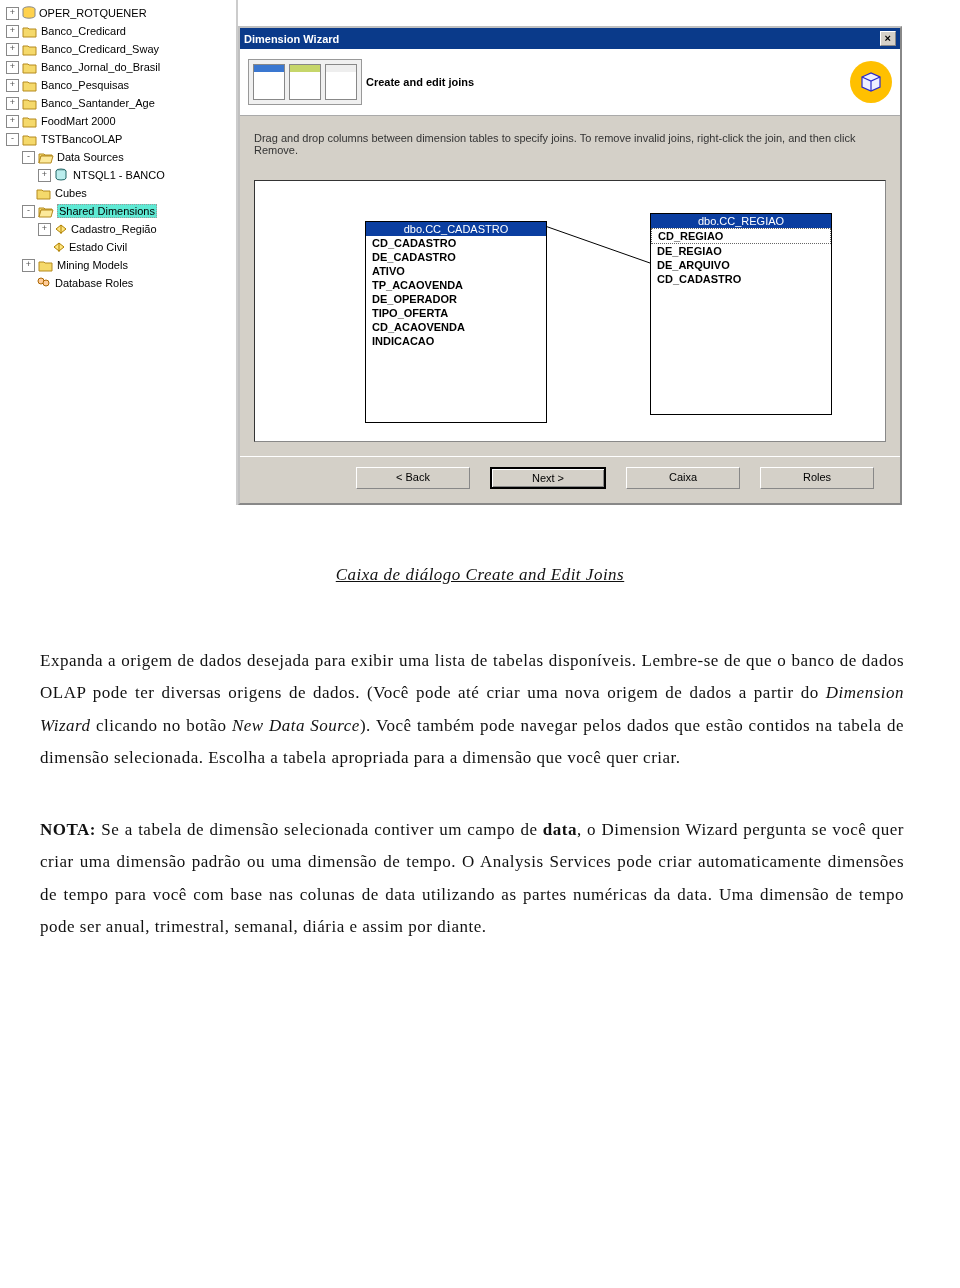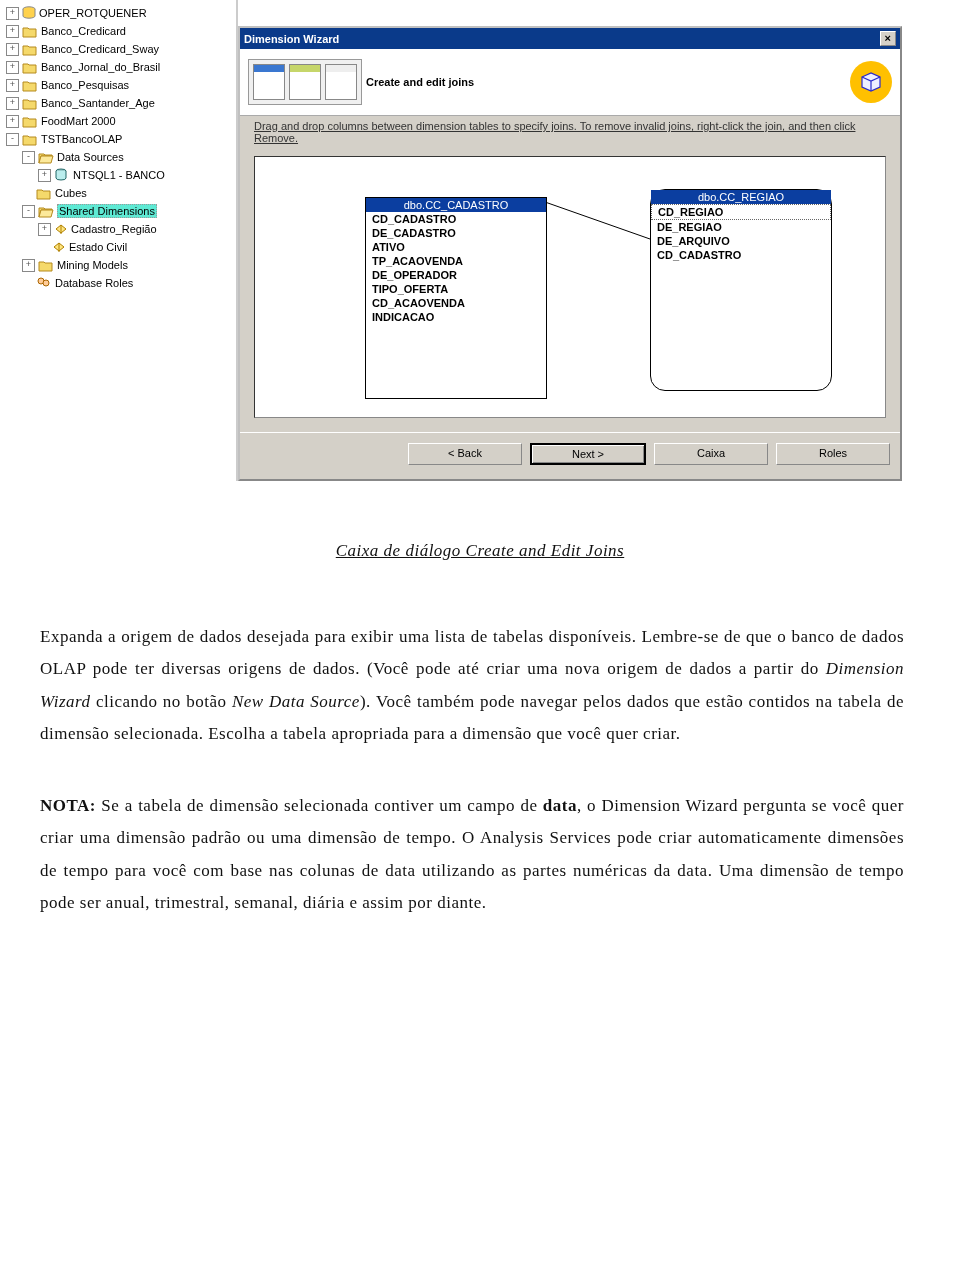--- a/index.html
+++ b/index.html
@@ -100,21 +100,21 @@
   .wiz-diagram .mini.b { background:linear-gradient(#c6d66a 0 20%, #fff 20%); }
   .wiz-diagram .mini.c { background:linear-gradient(#eee 0 20%, #fff 20%); }
   .wiz-cube {
     width:42px; height:42px; border-radius:50%;
     background:#ffc000;
     display:flex; align-items:center; justify-content:center;
     flex-shrink:0;
   }
   .wiz-cube svg{display:block}
   .wiz-title { font-weight: bold; flex:1; }
-  .wiz-desc { padding: 4px 14px; color:#333;text-decoration:underline; }
+  .wiz-desc { padding: 16px 14px; color:#333; }
   .canvas {
     margin: 8px 14px 14px 14px;
     background: #fff;
     border: 1px inset #888;
     height: 260px;
     position: relative;
   }
   .tableBox {
     position: absolute;
     width: 180px;
@@ -133,22 +133,22 @@
     font-weight: bold;
   }
   .tableBox .row.sel { border:1px dotted #666; }
   .joinLine {
     position:absolute;
     pointer-events:none;
   }
   .buttons {
     display:flex;
     justify-content:flex-end;
-    gap:8px;
-    padding: 10px 10px 14px 14px;
+    gap:20px;
+    padding: 10px 26px 14px 14px;
     border-top: 1px solid #fff;
   }
   .btn {
     min-width: 96px;
     padding: 3px 8px;
     background: #d4d0c8;
     border: 1px solid #888;
     border-top-color:#fff; border-left-color:#fff;
     text-align:center;
     cursor:pointer;
@@ -371,21 +371,21 @@
             <div class="row">CD_CADASTRO</div>
             <div class="row">DE_CADASTRO</div>
             <div class="row">ATIVO</div>
             <div class="row">TP_ACAOVENDA</div>
             <div class="row">DE_OPERADOR</div>
             <div class="row">TIPO_OFERTA</div>
             <div class="row">CD_ACAOVENDA</div>
             <div class="row">INDICACAO</div>
           </div>
       </div>
-      <div class="tableBox" style="left:395px; top:32px; height:200px;border-radius:15px;">
+      <div class="tableBox" style="left:395px; top:32px; height:200px;">
         <div class="th">dbo.CC_REGIAO</div>
         <div id="cols1">
             <div class="row sel">CD_REGIAO</div>
             <div class="row">DE_REGIAO</div>
             <div class="row">DE_ARQUIVO</div>
             <div class="row">CD_CADASTRO</div>
           </div>
       </div>
     </div>
 

